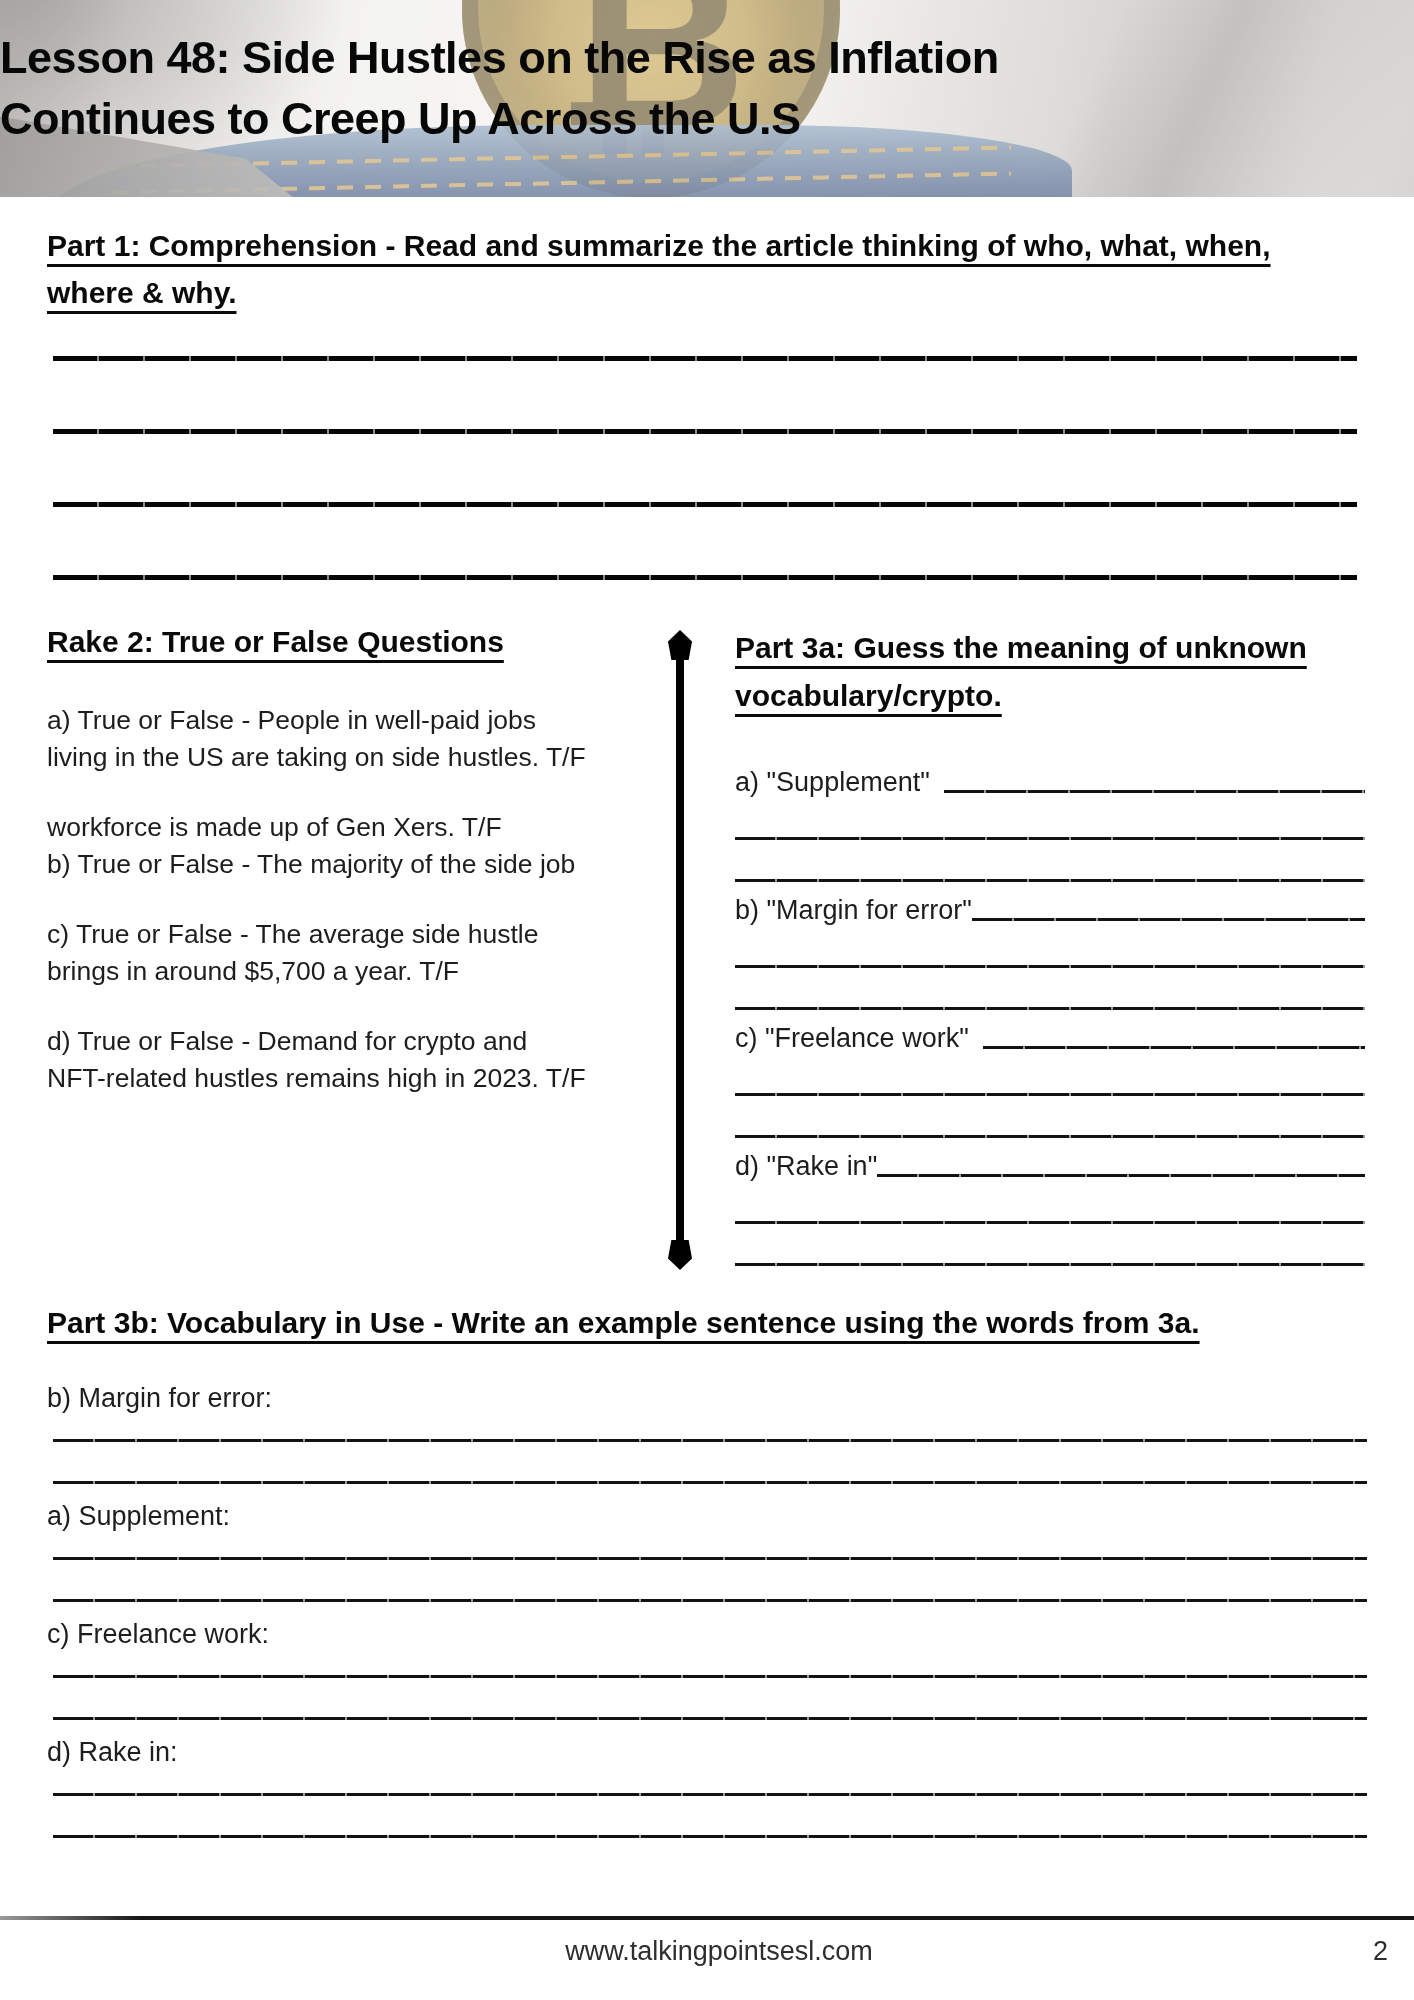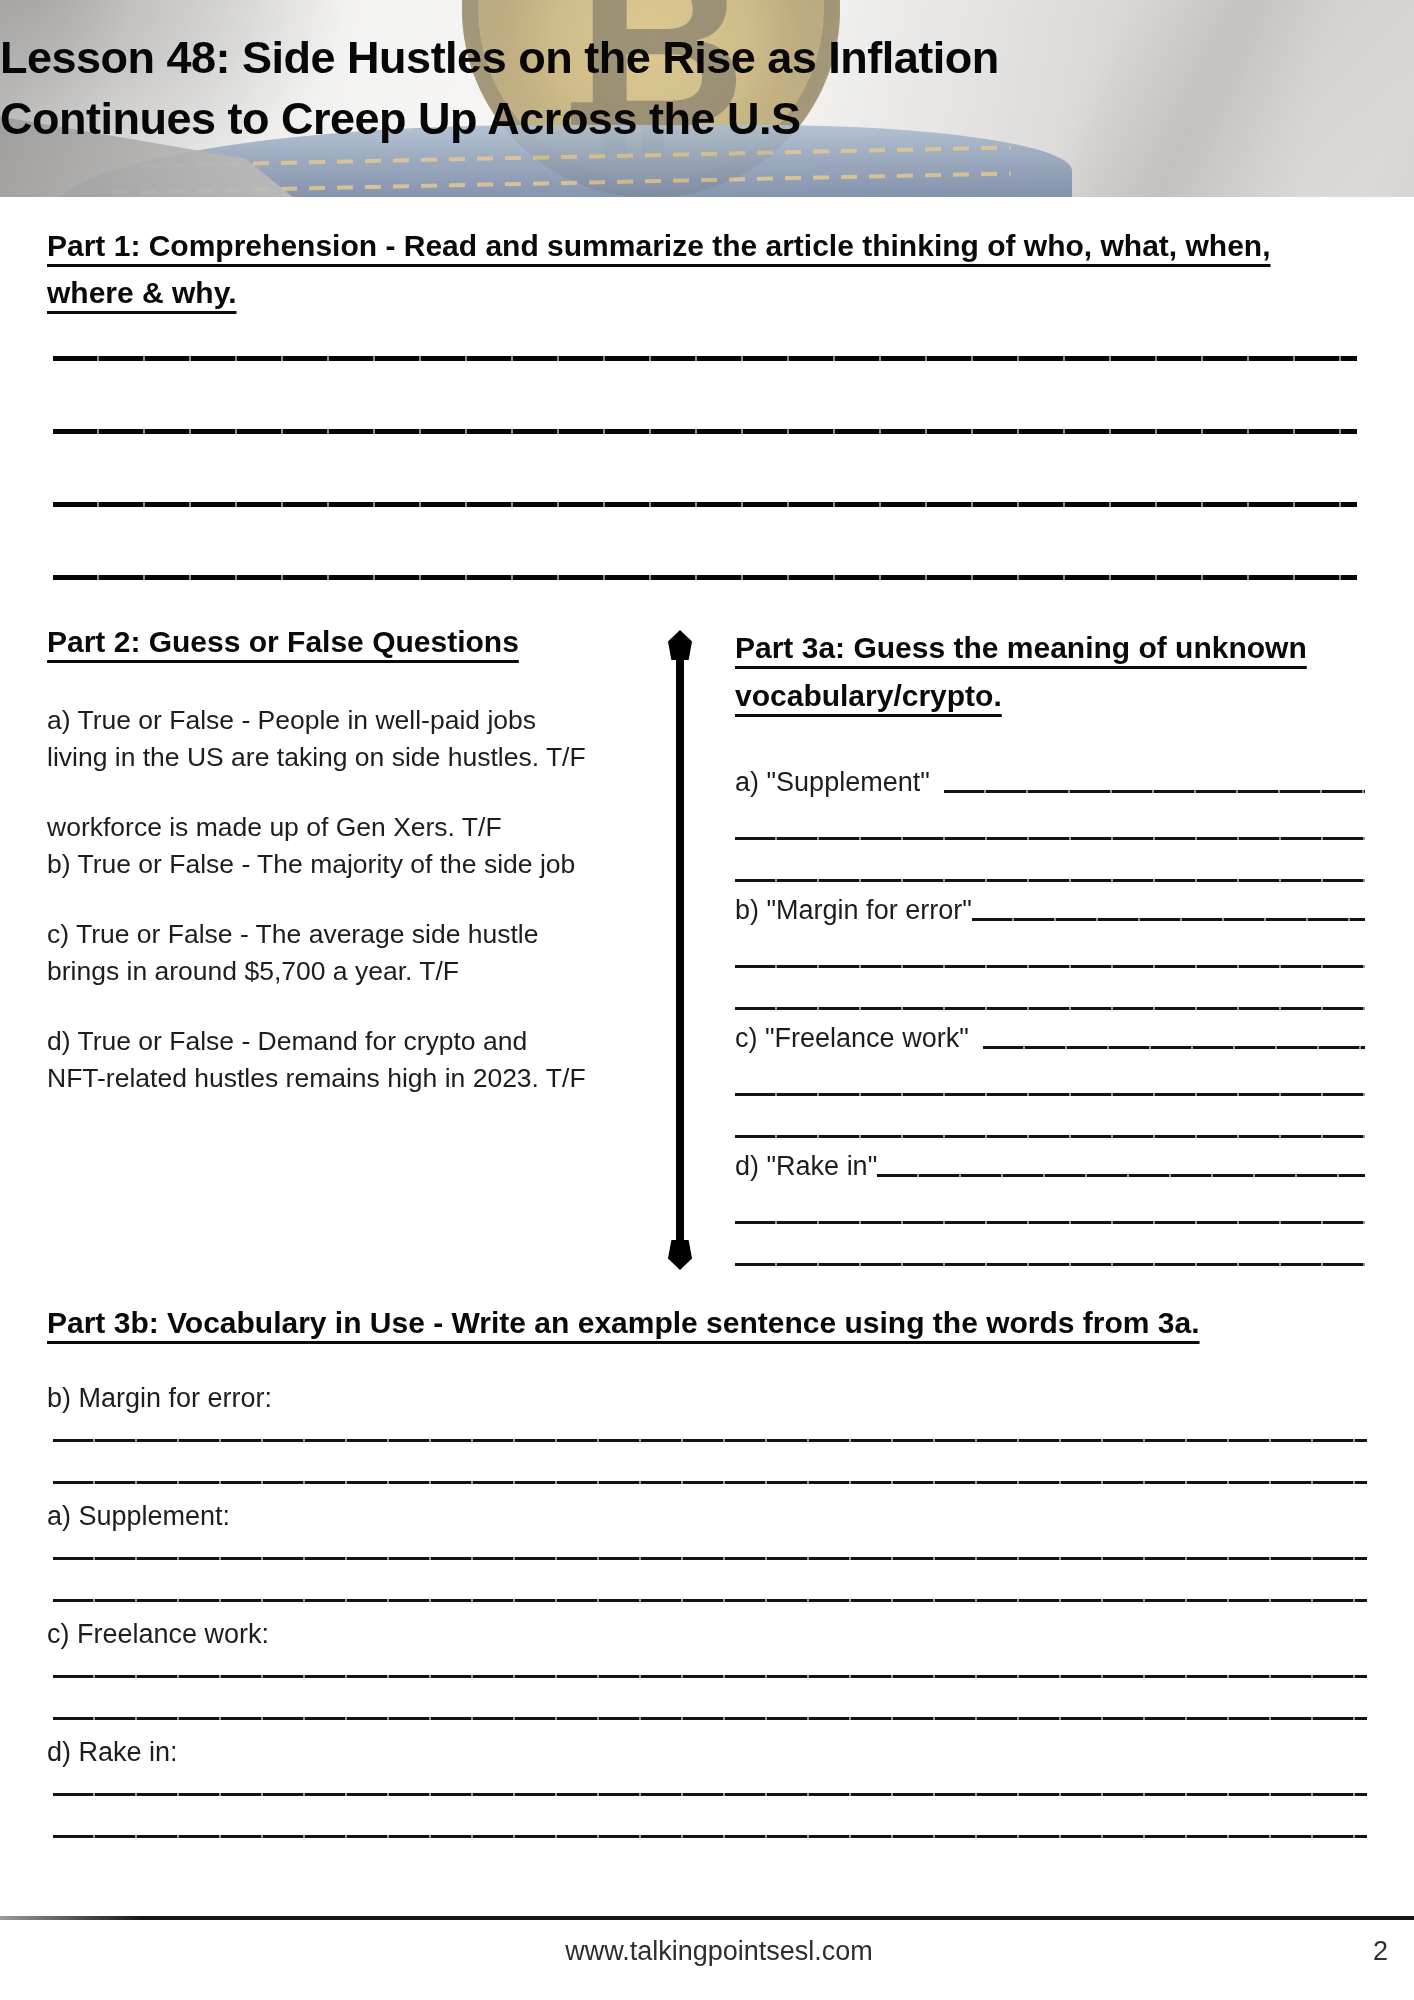--- a/index.html
+++ b/index.html
@@ -119,21 +119,21 @@
     <span>Part 1: Comprehension - Read and summarize the article thinking of who, what, when,</span><br>
     <span>where &amp; why.</span>
   </h2>
   <div class="rule-thick rl1"></div>
   <div class="rule-thick rl2"></div>
   <div class="rule-thick rl3"></div>
   <div class="rule-thick rl4"></div>
 
   <section class="col-left">
     <h2 class="sec-head">
-      <span>Part 2: Guess or False Questions</span>
+      <span>Rake 2: True or False Questions</span>
     </h2>
     <div class="question">
       <div>a) True or False - People in well-paid jobs</div>
       <div>living in the US are taking on side hustles. T/F</div>
     </div>
     <div class="question">
       <div>workforce is made up of Gen Xers. T/F</div>
       <div>b) True or False - The majority of the side job</div>
     </div>
     <div class="question">

